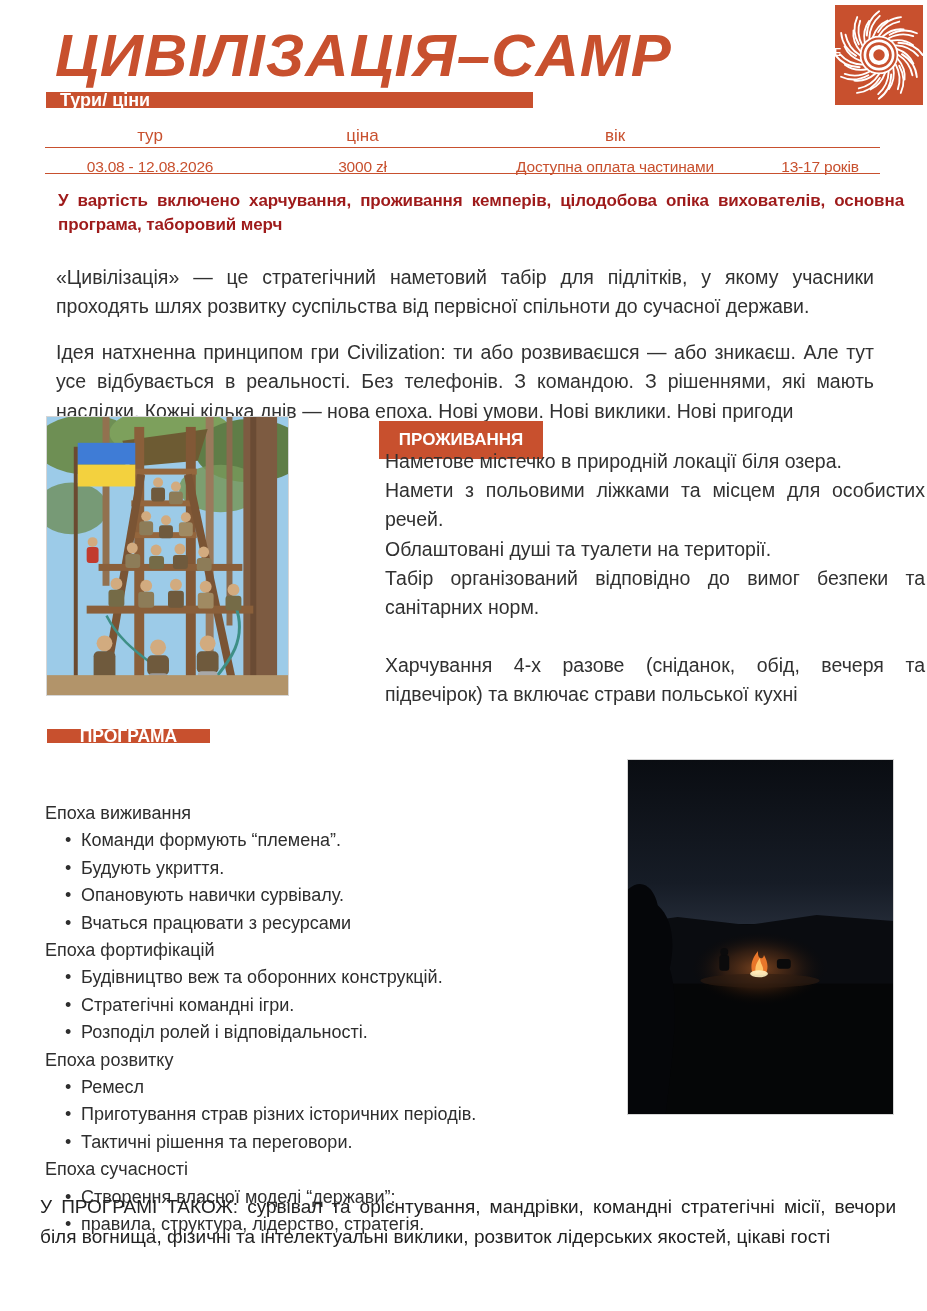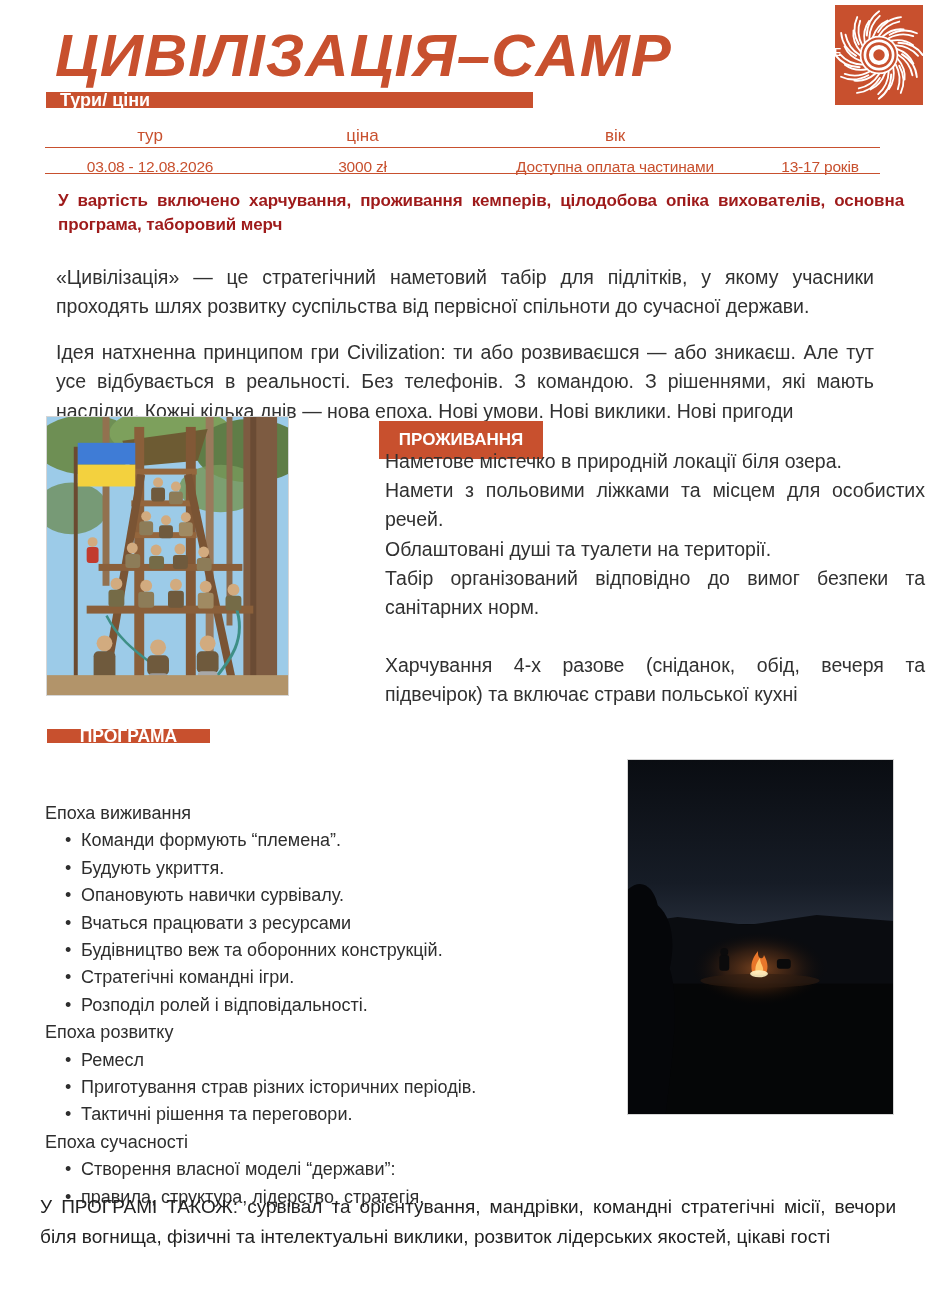--- a/index.html
+++ b/index.html
@@ -219,20 +219,21 @@
         <span class="li-text">Будують укриття.</span>
       </div>
     <div class="li">
         <span class="dot">•</span>
         <span class="li-text">Опановують навички сурвівалу.</span>
       </div>
     <div class="li">
         <span class="dot">•</span>
         <span class="li-text">Вчаться працювати з ресурсами</span>
       </div>
+    <p class="epoch-title">Епоха фортифікацій</p>
     <div class="li">
         <span class="dot">•</span>
         <span class="li-text">Будівництво веж та оборонних конструкцій.</span>
       </div>
     <div class="li">
         <span class="dot">•</span>
         <span class="li-text">Стратегічні командні ігри.</span>
       </div>
     <div class="li">
         <span class="dot">•</span>

